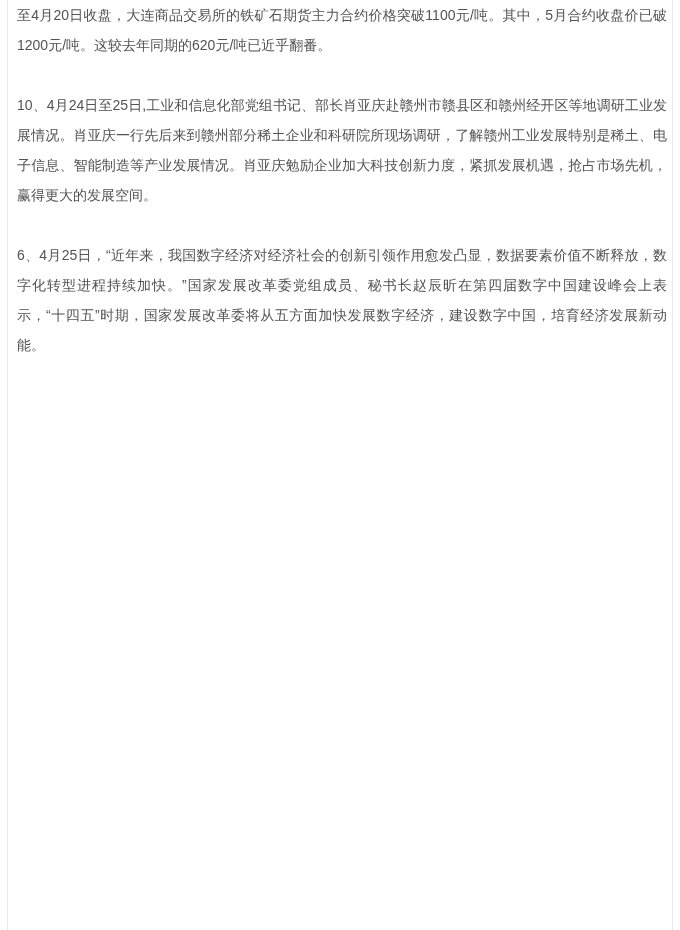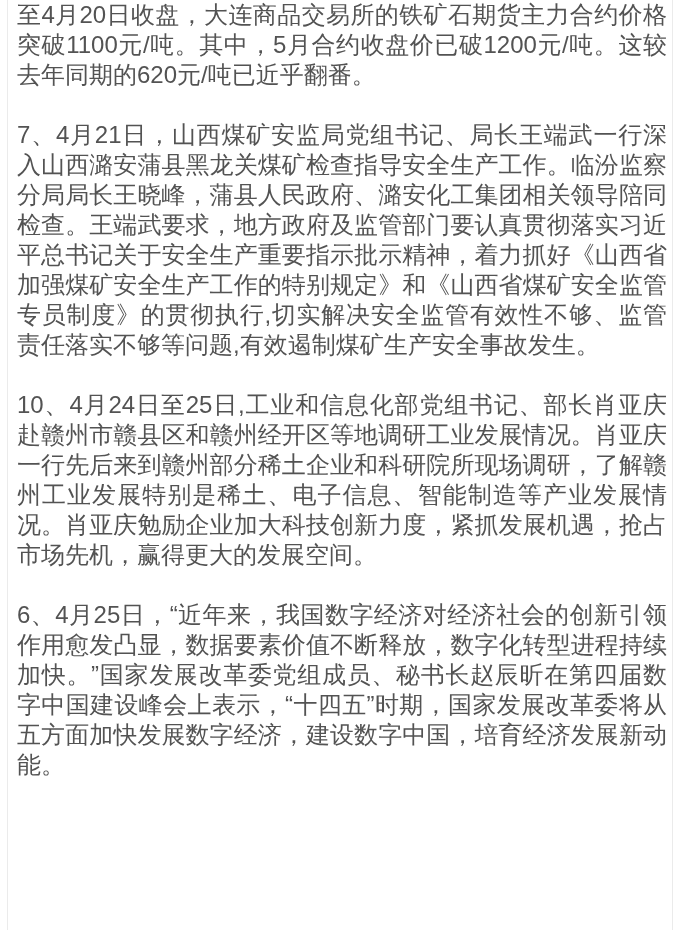--- a/index.html
+++ b/index.html
@@ -22,30 +22,29 @@
     border-left: 1px solid var(--rule);
     border-right: 1px solid var(--rule);
     padding: 0 5px 0 9px;
   }
   .article {
     font-family: "Liberation Sans", "DejaVu Sans", sans-serif;
     color: var(--text);
   }
   .para {
     margin: 0 0 30px 0;
-    font-size: 24px;
+    font-size: 14px;
     line-height: 30px;
     text-align: justify;
     overflow-wrap: break-word;
     word-break: normal;
   }
 </style>
 </head>
 <body>
 
 <div class="frame">
   <div class="article">
       <p class="para">至4月20日收盘，大连商品交易所的铁矿石期货主力合约价格突破1100元/吨。其中，5月合约收盘价已破1200元/吨。这较去年同期的620元/吨已近乎翻番。</p>
-      <p class="para">7、4月21日，山西煤矿安监局党组书记、局长王端武一行深入山西潞安蒲县黑龙关煤矿检查指导安全生产工作。临汾监察分局局长王晓峰，蒲县人民政府、潞安化工集团相关领导陪同检查。王端武要求，地方政府及监管部门要认真贯彻落实习近平总书记关于安全生产重要指示批示精神，着力抓好《山西省加强煤矿安全生产工作的特别规定》和《山西省煤矿安全监管专员制度》的贯彻执行,切实解决安全监管有效性不够、监管责任落实不够等问题,有效遏制煤矿生产安全事故发生。</p>
       <p class="para">10、4月24日至25日,工业和信息化部党组书记、部长肖亚庆赴赣州市赣县区和赣州经开区等地调研工业发展情况。肖亚庆一行先后来到赣州部分稀土企业和科研院所现场调研，了解赣州工业发展特别是稀土、电子信息、智能制造等产业发展情况。肖亚庆勉励企业加大科技创新力度，紧抓发展机遇，抢占市场先机，赢得更大的发展空间。</p>
       <p class="para">6、4月25日，“近年来，我国数字经济对经济社会的创新引领作用愈发凸显，数据要素价值不断释放，数字化转型进程持续加快。”国家发展改革委党组成员、秘书长赵辰昕在第四届数字中国建设峰会上表示，“十四五”时期，国家发展改革委将从五方面加快发展数字经济，建设数字中国，培育经济发展新动能。</p>
     </div>
 </div>
 
 </body></html>

